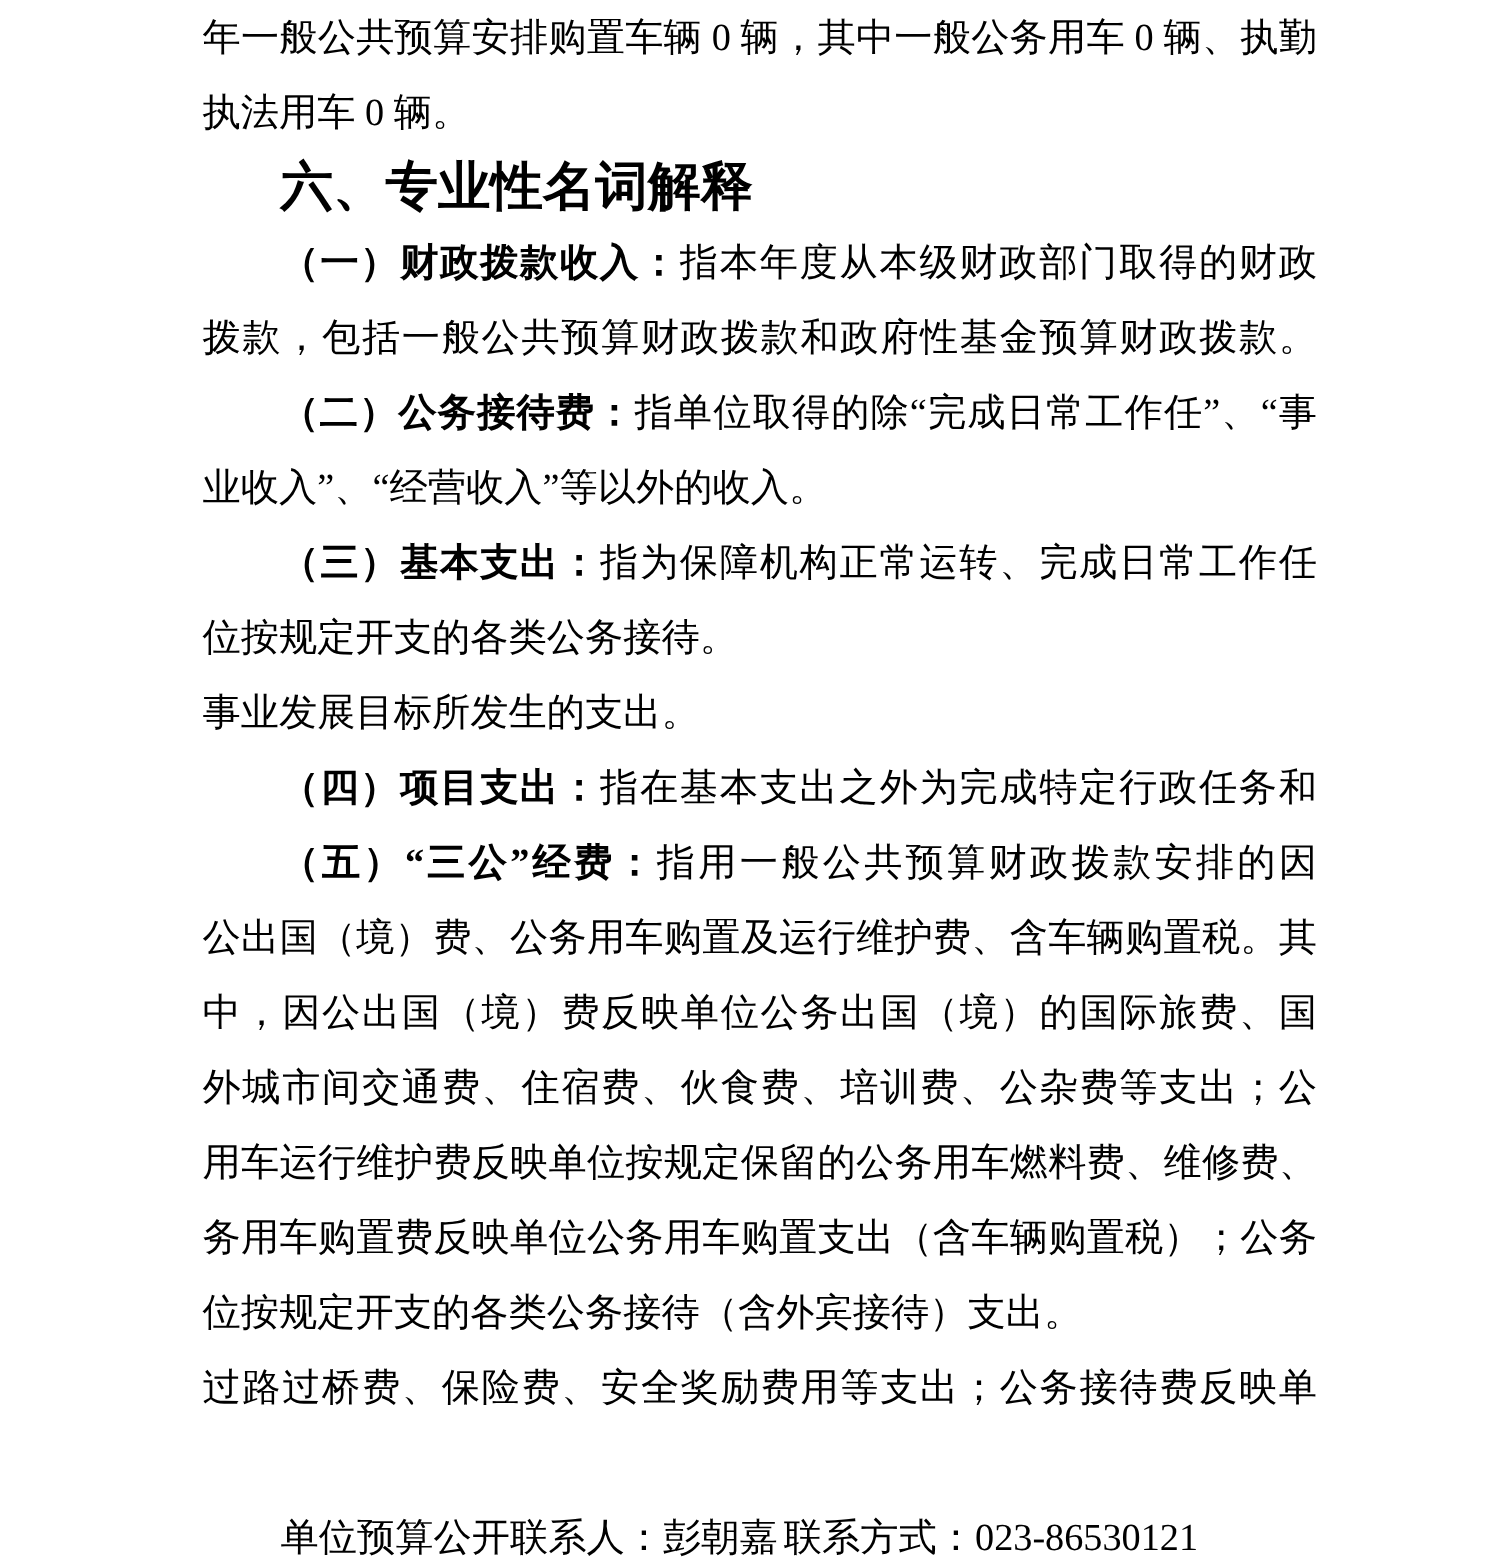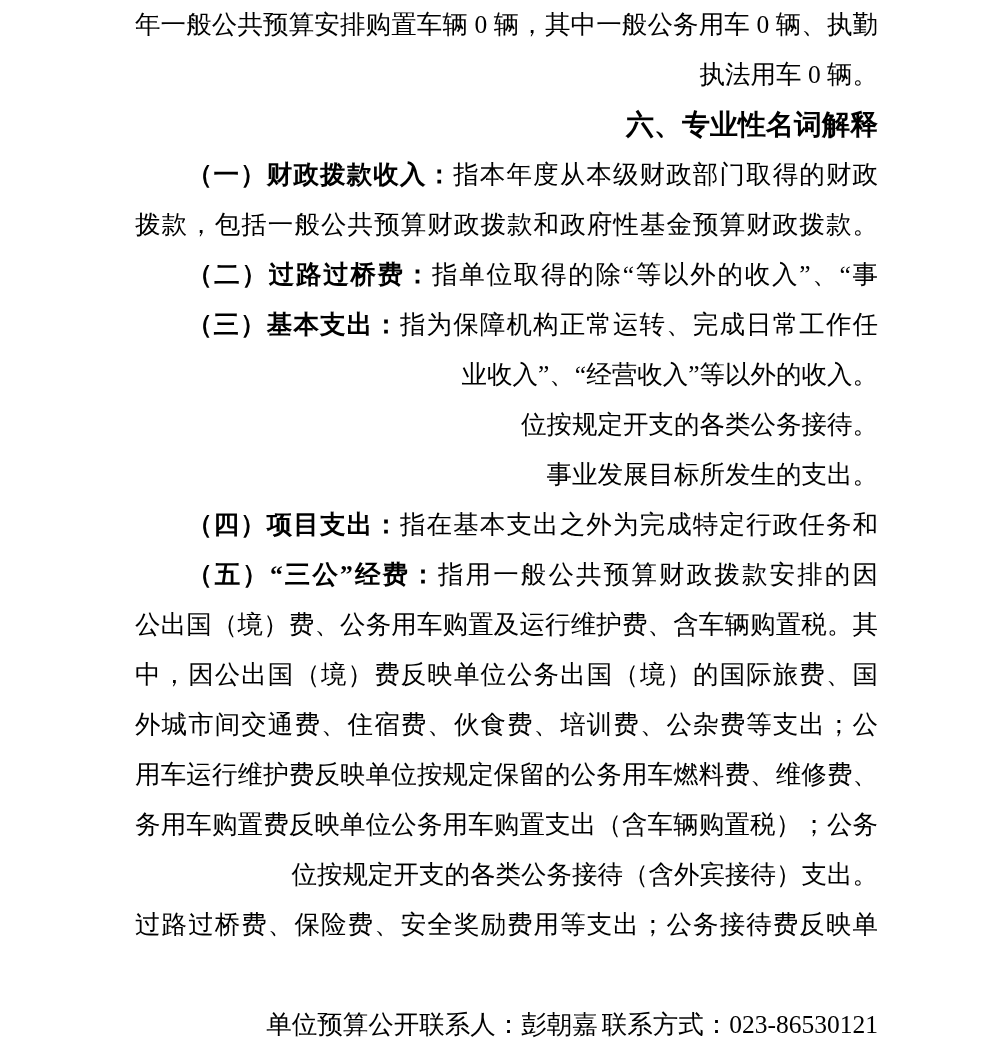--- a/index.html
+++ b/index.html
@@ -16,34 +16,34 @@
     height: 1043px;
     padding: 0 122px 0 135px;
     font-family: "Liberation Serif", serif;
     color: #000000;
   }
   .line {
     height: 50px;
     line-height: 50px;
     font-size: 25.5px;
     white-space: nowrap;
-    text-align: right;
+    text-align: left;
   }
   .line.stretch {
     white-space: normal;
     text-align: justify;
     text-align-last: justify;
   }
   .line.indent {
     padding-left: 52px;
   }
   .line.heading {
     font-family: "Liberation Sans", sans-serif;
     font-weight: 700;
-    font-size: 28px;
+    font-size: 35px;
   }
   .line.blank {
     height: 50px;
   }
   .seg { }
   .seg.bold {
     font-weight: 700;
   }
   .seg.gap-before {
     margin-left: 4px;
@@ -51,23 +51,23 @@
 </style>
 </head>
 <body>
 
 <div class="page" id="document-page">
     <div class="line stretch"><span class="seg">年一般公共预算安排购置车辆 0 辆，其中一般公务用车 0 辆、执勤</span></div>
     <div class="line"><span class="seg">执法用车 0 辆。</span></div>
     <div class="line indent heading"><span class="seg bold">六、专业性名词解释</span></div>
     <div class="line stretch indent"><span class="seg bold">（一）财政拨款收入：</span><span class="seg">指本年度从本级财政部门取得的财政</span></div>
     <div class="line stretch"><span class="seg">拨款，包括一般公共预算财政拨款和政府性基金预算财政拨款。</span></div>
-    <div class="line stretch indent"><span class="seg bold">（二）过路过桥费：</span><span class="seg">指单位取得的除“等以外的收入”、“事</span></div>
+    <div class="line stretch indent"><span class="seg bold">（二）公务接待费：</span><span class="seg">指单位取得的除“完成日常工作任”、“事</span></div>
+    <div class="line"><span class="seg">业收入”、“经营收入”等以外的收入。</span></div>
     <div class="line stretch indent"><span class="seg bold">（三）基本支出：</span><span class="seg">指为保障机构正常运转、完成日常工作任</span></div>
-    <div class="line"><span class="seg">业收入”、“经营收入”等以外的收入。</span></div>
     <div class="line"><span class="seg">位按规定开支的各类公务接待。</span></div>
     <div class="line"><span class="seg">事业发展目标所发生的支出。</span></div>
     <div class="line stretch indent"><span class="seg bold">（四）项目支出：</span><span class="seg">指在基本支出之外为完成特定行政任务和</span></div>
     <div class="line stretch indent"><span class="seg bold">（五）“三公”经费：</span><span class="seg">指用一般公共预算财政拨款安排的因</span></div>
     <div class="line stretch"><span class="seg">公出国（境）费、公务用车购置及运行维护费、含车辆购置税。其</span></div>
     <div class="line stretch"><span class="seg">中，因公出国（境）费反映单位公务出国（境）的国际旅费、国</span></div>
     <div class="line stretch"><span class="seg">外城市间交通费、住宿费、伙食费、培训费、公杂费等支出；公</span></div>
     <div class="line stretch"><span class="seg">用车运行维护费反映单位按规定保留的公务用车燃料费、维修费、</span></div>
     <div class="line stretch"><span class="seg">务用车购置费反映单位公务用车购置支出（含车辆购置税）；公务</span></div>
     <div class="line"><span class="seg">位按规定开支的各类公务接待（含外宾接待）支出。</span></div>

